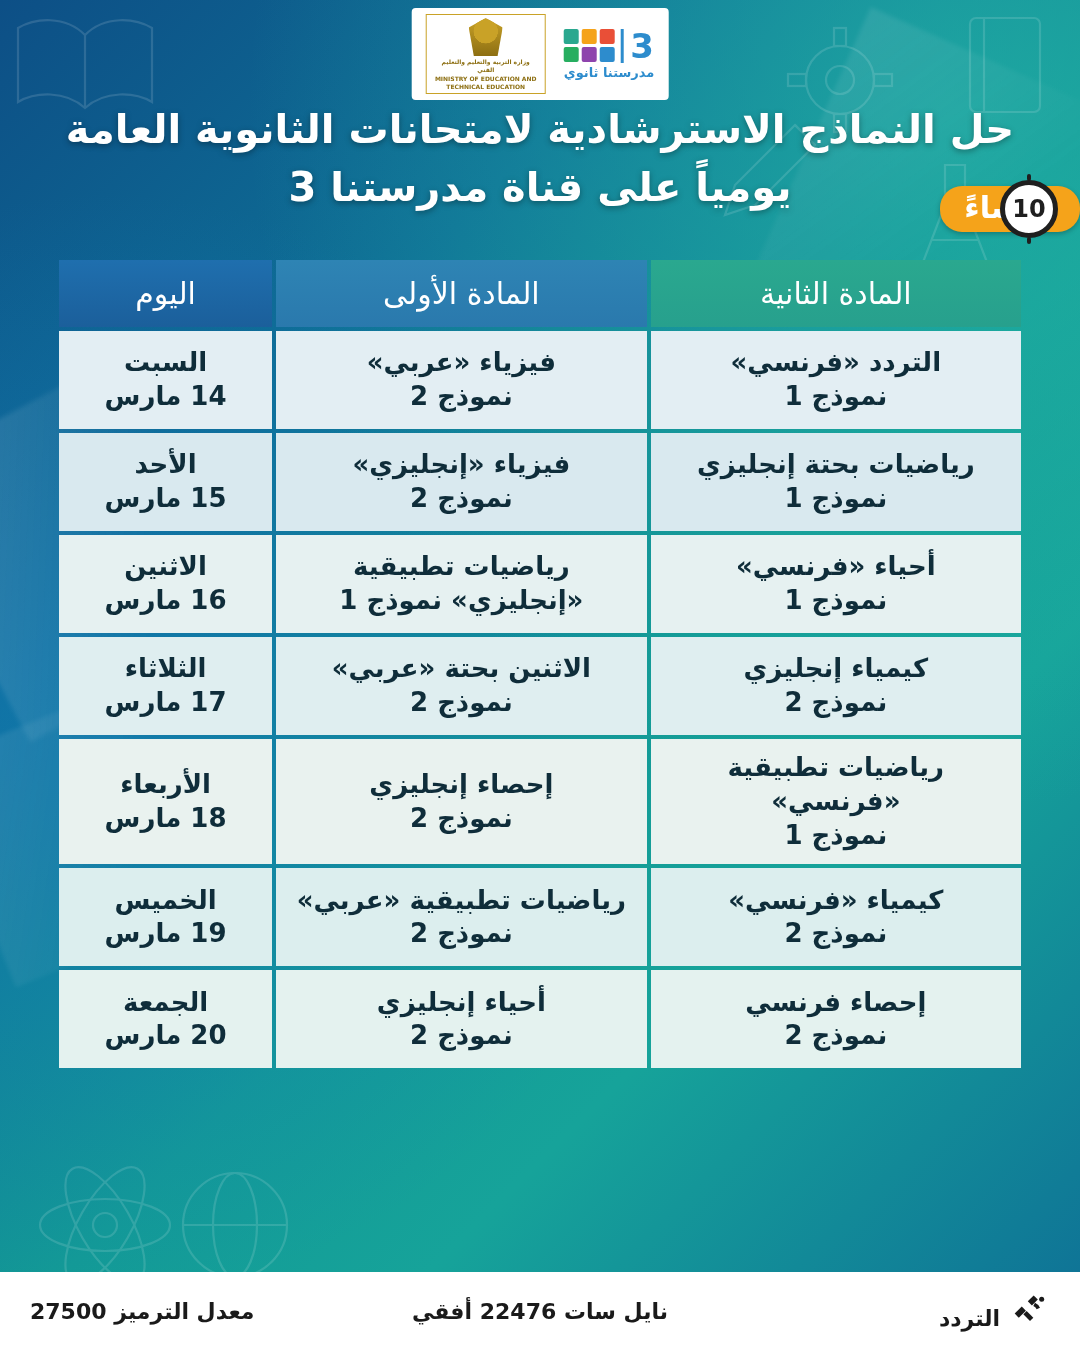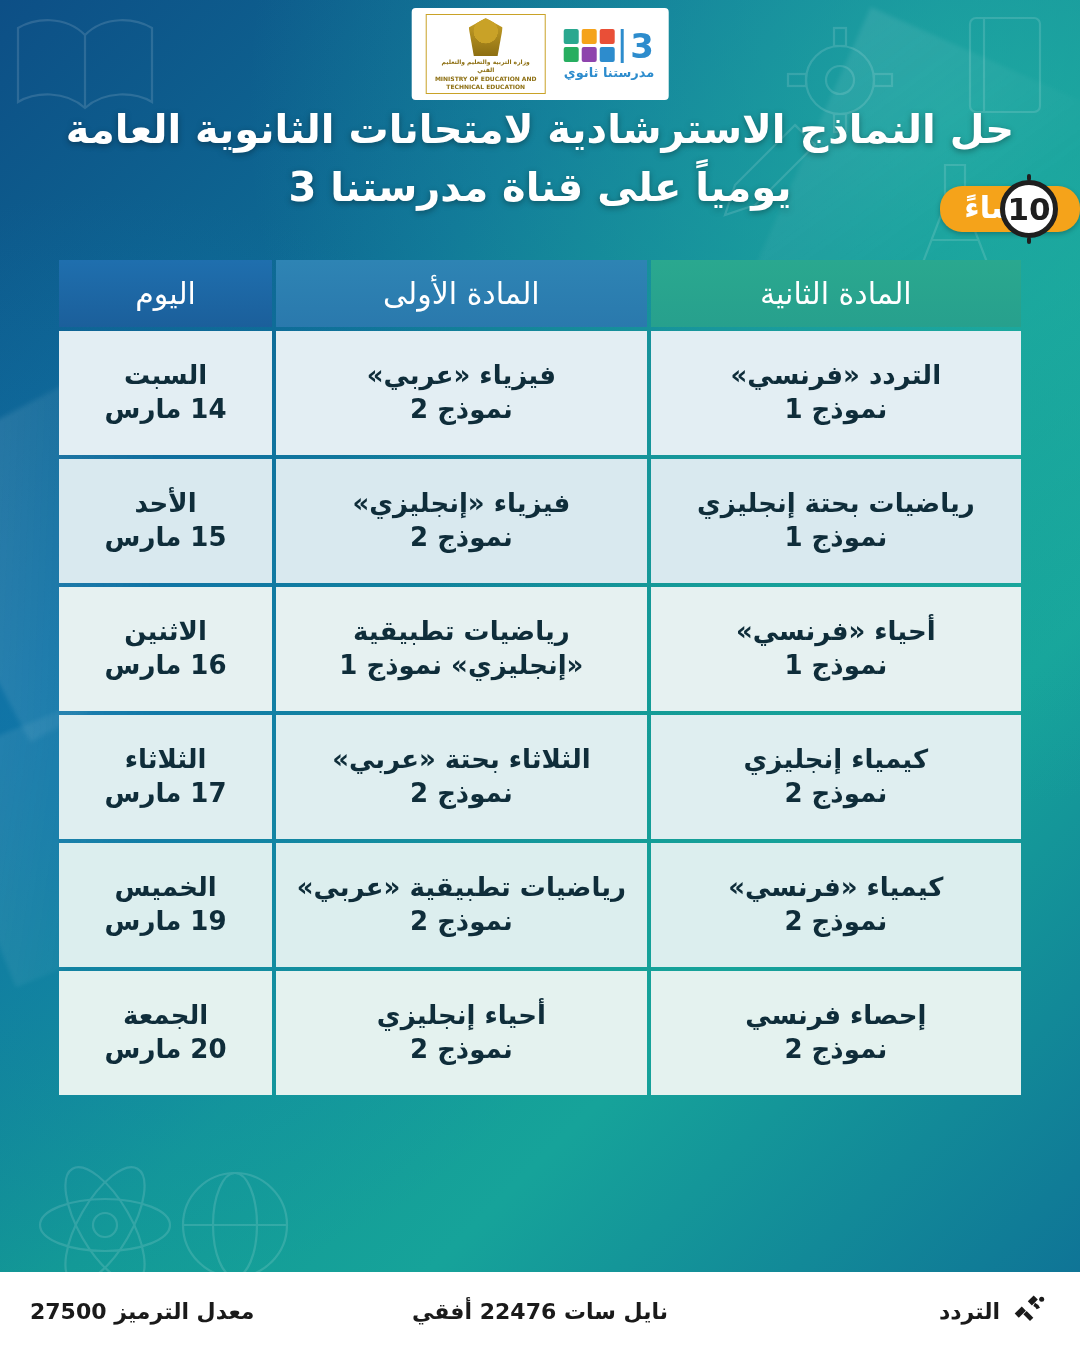--- a/index.html
+++ b/index.html
@@ -68,21 +68,21 @@
   .badge-pill {
     background: #f5a31a; color: #ffffff; font-size: 30px; font-weight: bold;
     border-radius: 22px; padding: 4px 40px 6px 24px; line-height: 1.2;
     box-shadow: 0 2px 5px rgba(0,0,0,.25);
   }
   .clock {
     position: absolute; left: 100px; top: -6px;
     width: 58px; height: 58px; border-radius: 50%;
     background: #ffffff; border: 5px solid #1f1f1f;
     display: flex; align-items: center; justify-content: center;
-    font-size: 31px; font-weight: bold; color: #1f1f1f;
+    font-size: 24px; font-weight: bold; color: #1f1f1f;
   }
   .clock:before, .clock:after{
     content:""; position:absolute; background:#1f1f1f; width:4px; height:7px; border-radius:2px;
   }
   .clock:before{ top:-11px; left:50%; transform:translateX(-50%); }
   .clock:after{ bottom:-11px; left:50%; transform:translateX(-50%); }
 
   
   table.schedule {
     position: absolute; top: 256px; right: 55px;
@@ -92,39 +92,39 @@
   table.schedule th {
     color: #ffffff; font-size: 30px; font-weight: normal; padding: 16px 6px;
     text-align: center;
   }
   th.h-day   { background: linear-gradient(180deg,#1f6fae,#1b5f9b); width: 215px; }
   th.h-sub1  { background: linear-gradient(180deg,#2e84b4,#2a79ad); width: 375px; }
   th.h-sub2  { background: linear-gradient(180deg,#2aa88f,#27a08d); width: 375px; }
 
   table.schedule td {
     padding: 12px 10px; text-align: center; font-size: 26px; font-weight: bold;
-    line-height: 1.3; color: #0f2d3a; height: 124px; vertical-align: middle;
+    line-height: 1.3; color: #0f2d3a; height: 98px; vertical-align: middle;
   }
   td.c-day { color: #10303e; }
   .row-a td { background: #e3eef3; }
   .row-b td { background: #d9e9ef; }
   .row-c td { background: #e6f1f1; }
   .row-d td { background: #dfeef0; margin-left: 23px; }
   .row-e td { background: #e9f2ef; }
   .row-f td { background: #dceeee; }
   .row-g td { background: #e4f2ef; }
   .line2 { display: block; font-weight: bold; }
 
   
   .footer {
     position: absolute; bottom: 0; right: 0; left: 0; height: 78px;
     background: #ffffff; display: flex; align-items: center;
     direction: rtl; padding: 0 30px;
   }
-  .foot-left, .foot-mid, .foot-right { display: flex; align-items: center; gap: 10px; }
+  .foot-left, .foot-mid, .foot-right { display: flex; align-items: flex-end; gap: 10px; }
   .foot-right { width: 30%; justify-content: flex-start; }
   .foot-mid { width: 40%; justify-content: center; }
   .foot-left { width: 30%; justify-content: flex-end; gap: 26px; }
   .foot-label { font-size: 22px; font-weight: bold; color: #1a1a1a; }
   .foot-val { font-size: 22px; font-weight: bold; color: #1a1a1a; }
   .sat-icon { width: 40px; height: 40px; }
 </style>
 </head>
 <body>
 
@@ -260,26 +260,40 @@
           <span>الاثنين</span>
           <span class="line2">16 مارس</span>
         </td>
       </tr>
       <tr class="row-d">
         <td>
           <span>كيمياء إنجليزي</span>
           <span class="line2">نموذج 2</span>
         </td>
         <td>
-          <span>الثلاثاء بحتة «عربي»</span>
+          <span>الاثنين بحتة «عربي»</span>
           <span class="line2">نموذج 2</span>
         </td>
         <td class="c-day">
           <span>الثلاثاء</span>
           <span class="line2">17 مارس</span>
+        </td>
+      </tr>
+      <tr class="row-e">
+        <td>
+          <span>رياضيات تطبيقية «فرنسي»</span>
+          <span class="line2">نموذج 1</span>
+        </td>
+        <td>
+          <span>إحصاء إنجليزي</span>
+          <span class="line2">نموذج 2</span>
+        </td>
+        <td class="c-day">
+          <span>الأربعاء</span>
+          <span class="line2">18 مارس</span>
         </td>
       </tr>
       <tr class="row-f">
         <td>
           <span>كيمياء «فرنسي»</span>
           <span class="line2">نموذج 2</span>
         </td>
         <td>
           <span>رياضيات تطبيقية «عربي»</span>
           <span class="line2">نموذج 2</span>

